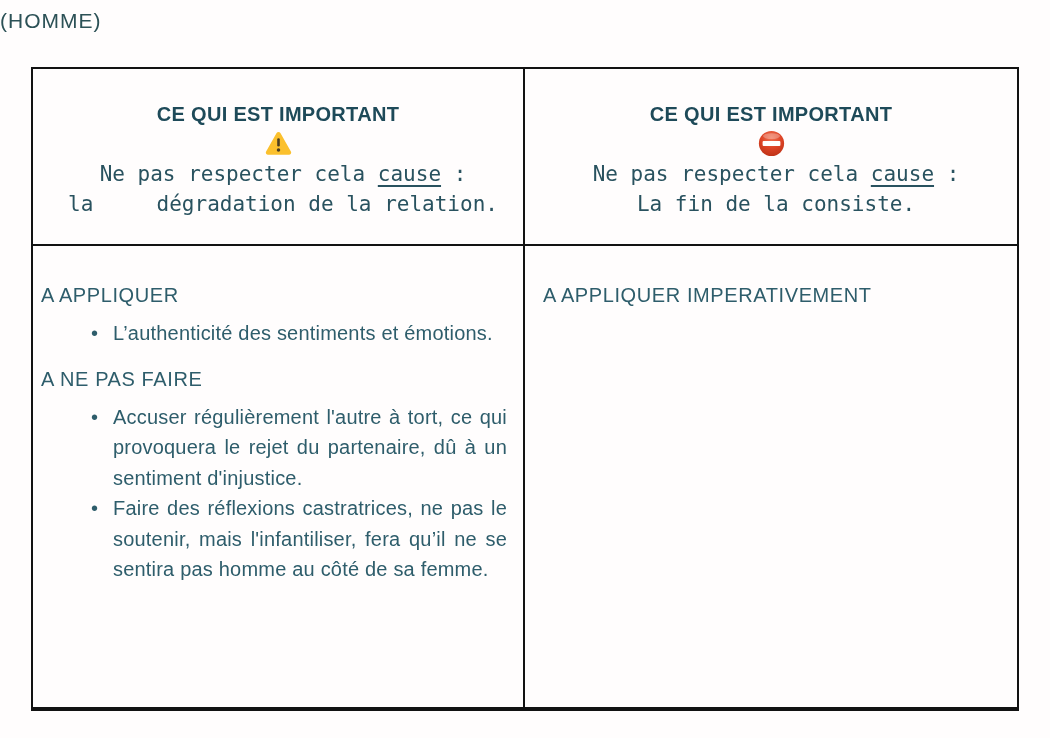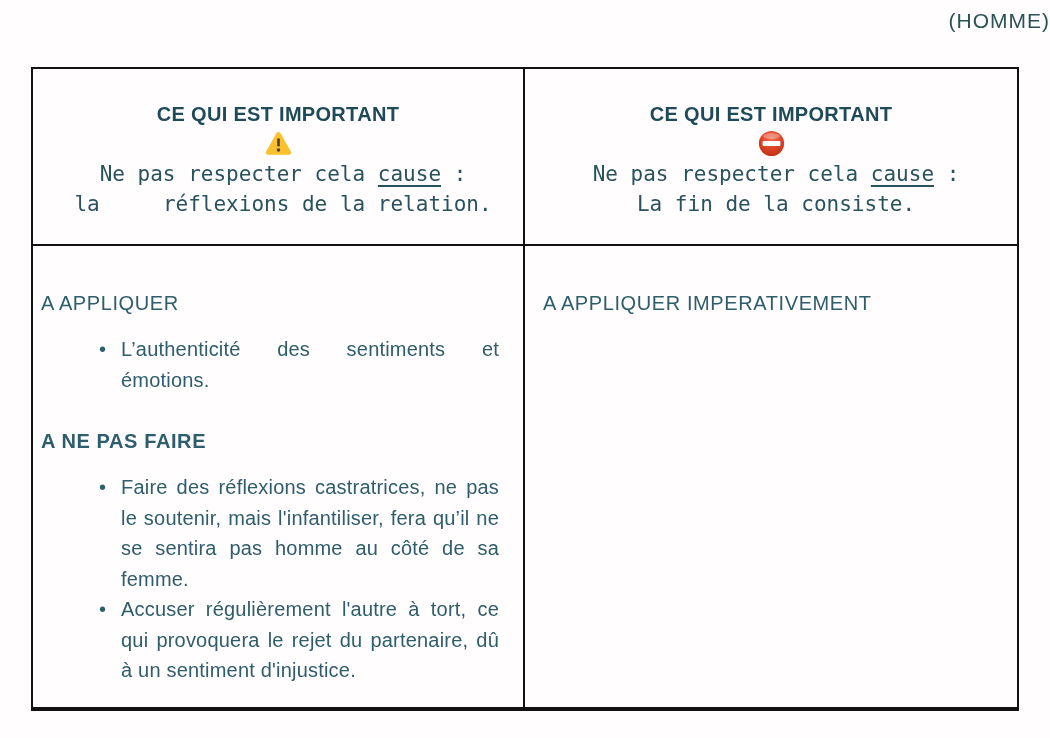--- a/index.html
+++ b/index.html
@@ -1,20 +1,20 @@
 <!DOCTYPE html>
 <html><head>
 <meta charset="utf-8">
 <style>
   * { margin:0; padding:0; box-sizing:border-box; }
   html,body { width:1050px; height:738px; background:#fffdfd; overflow:hidden;
               font-family:"Liberation Sans", sans-serif; }
   .page { position:relative; width:1050px; height:738px; }
 
-  .page-title { position:absolute; top:9px; left:0; right:0; text-align:right;
+  .page-title { position:absolute; top:9px; left:0; right:0; text-align:left;
                 font-size:21px; letter-spacing:1px; color:#2c5156; font-weight:400; }
 
   .grid-table { position:absolute; left:31px; top:67px; width:988px; height:644px;
                 background:#fffdfd; border:2px solid #121212; border-bottom-width:4px;
                 display:grid; grid-template-columns:1fr 1fr; grid-template-rows:177px 1fr; }
 
   .cell { min-width:0; }
   .cell.left { border-right:2px solid #121212; }
   .cell.header { border-bottom:2px solid #121212; text-align:center; padding-top:33px; }
 
@@ -25,24 +25,24 @@
   .header-icon-row svg { display:block; }
 
   .mono-line { font-family:"DejaVu Sans Mono", monospace; font-size:21px; line-height:30px;
                color:#29525f; white-space:pre;padding-left:10px; }
   .mono-line .u { text-decoration:underline; text-underline-offset:4px;
                   text-decoration-thickness:2px; }
 
   .cell.body { padding:34px 8px 0 8px; color:#2e5d6b; }
   .cell.body.right-cell { padding-left:18px; }
 
-  .section-heading { font-size:20px; line-height:30px; letter-spacing:0.6px; color:#2e5d6b;margin-top:8px; }
-  .section-heading.spaced { margin-top:31px;font-weight:bold; }
+  .section-heading { font-size:20px; line-height:30px; letter-spacing:0.6px; color:#2e5d6b; }
+  .section-heading.spaced { margin-top:15px; }
 
-  ul.bullets { list-style:none; margin:16px; padding:0 0 0 64px; }
+  ul.bullets { list-style:none; margin:8px; padding:0 0 0 64px; }
   .right-cell ul.bullets { padding-left:63px; }
   li.bullet { position:relative; text-align:justify; font-size:20px; line-height:30.5px;
               letter-spacing:0.2px; color:#2e5d6b; }
   li.bullet::before { content:"\2022"; position:absolute; left:-22px; top:0;
                       font-size:20px; color:#2e5d6b; }
   .right-cell li.bullet::before { left:-41px; }
 </style>
 </head>
 <body>
 
@@ -55,21 +55,21 @@
     <div class="cell header left">
       <div class="header-title">CE QUI EST IMPORTANT</div>
       <div class="header-icon-row">
         <svg width="27" height="25" viewBox="0 0 24 22" aria-hidden="true">
           <path d="M10.3 1.7 L1.0 18.1 a1.95 1.95 0 0 0 1.7 2.9 h18.6 a1.95 1.95 0 0 0 1.7-2.9 L13.7 1.7 a1.97 1.97 0 0 0 -3.4 0 Z" fill="#fbc02d"></path>
           <rect x="10.85" y="6.3" width="2.3" height="7.4" rx="1.15" fill="#4a3d22"></rect>
           <circle cx="12" cy="16.7" r="1.55" fill="#4a3d22"></circle>
         </svg>
       </div>
       <div class="mono-line"><span>Ne pas respecter cela </span><span class="u">cause</span><span> :</span></div>
-      <div class="mono-line">la     réflexions de la relation.</div>
+      <div class="mono-line">la     dégradation de la relation.</div>
     </div>
 
     <div class="cell header">
       <div class="header-title">CE QUI EST IMPORTANT</div>
       <div class="header-icon-row">
         <svg width="27" height="27" viewBox="0 0 24 24" aria-hidden="true">
           <defs>
             <radialGradient id="noentry-g" cx="50%" cy="28%" r="80%">
               <stop offset="0%" stop-color="#ef7252"></stop>
               <stop offset="50%" stop-color="#dd4426"></stop>
@@ -85,22 +85,22 @@
       <div class="mono-line">La fin de la consiste.</div>
     </div>
 
     <div class="cell body left">
       <div class="section-heading">A APPLIQUER</div>
       <ul class="bullets">
         <li class="bullet">L’authenticité des sentiments et émotions.</li>
       </ul>
       <div class="section-heading spaced">A NE PAS FAIRE</div>
       <ul class="bullets">
+        <li class="bullet">Accuser régulièrement l'autre à tort, ce qui provoquera le rejet du partenaire, dû à un sentiment d'injustice.</li>
         <li class="bullet">Faire des réflexions castratrices, ne pas le soutenir, mais l'infantiliser, fera qu’il ne se sentira pas homme au côté de sa femme.</li>
-        <li class="bullet">Accuser régulièrement l'autre à tort, ce qui provoquera le rejet du partenaire, dû à un sentiment d'injustice.</li>
       </ul>
     </div>
 
     <div class="cell body right-cell">
       <div class="section-heading">A APPLIQUER IMPERATIVEMENT</div>
     </div>
 
   </div>
 </div>
 

